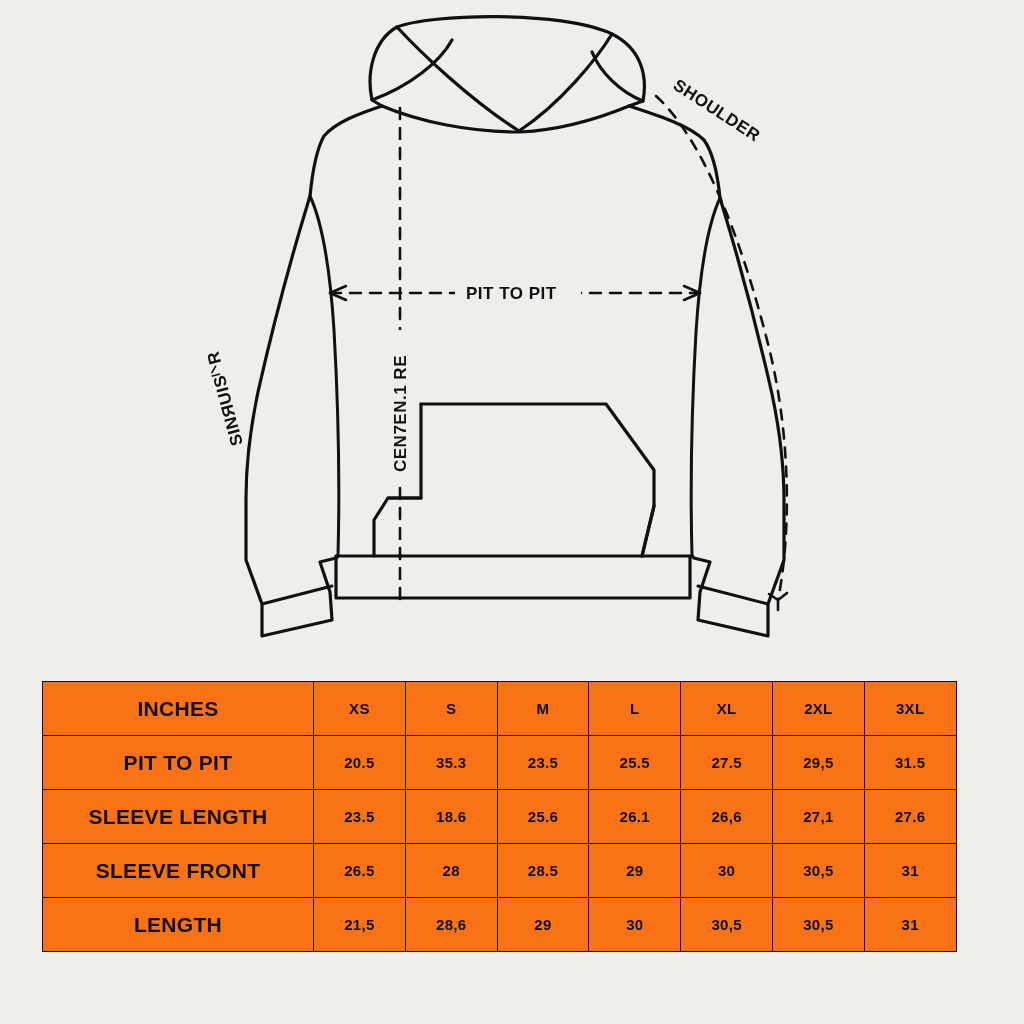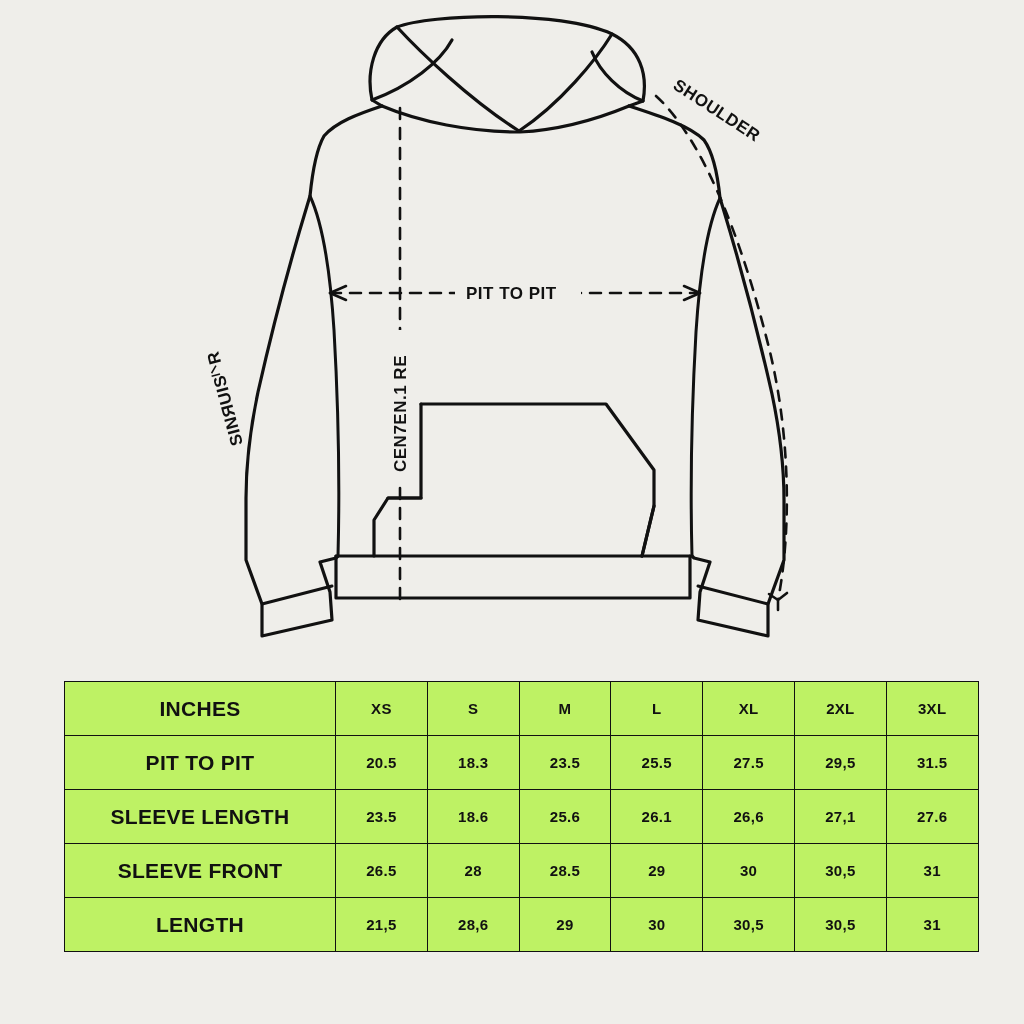--- a/index.html
+++ b/index.html
@@ -37,25 +37,25 @@
     font-family: "Liberation Sans", sans-serif;
     font-weight: 700;
     font-size: 17px;
     letter-spacing: 0.5px;
     fill: #111111;
   }
 
   
   #size-table {
     position: absolute;
-    left: 64px;
+    left: 42px;
     top: 681px;
     width: 906px;
     border-collapse: collapse;
-    background: #bef264;
+    background: #f97316;
     table-layout: fixed;
   }
   #size-table td, #size-table th {
     border: 1.6px solid #111111;
     text-align: center;
     font-family: "Liberation Sans", sans-serif;
     font-weight: 700;
     font-size: 15px;
     color: #111111;
     height: 53px;
@@ -172,21 +172,21 @@
         <th class="sizecol">L</th>
         <th class="sizecol">XL</th>
         <th class="sizecol">2XL</th>
         <th class="sizecol">3XL</th>
       </tr>
     </thead>
     <tbody>
       <tr>
         <td class="rowhead">PIT TO PIT</td>
         <td class="sizecol">20.5</td>
-        <td class="sizecol">18.3</td>
+        <td class="sizecol">35.3</td>
         <td class="sizecol">23.5</td>
         <td class="sizecol">25.5</td>
         <td class="sizecol">27.5</td>
         <td class="sizecol">29,5</td>
         <td class="sizecol">31.5</td>
       </tr>
       <tr>
         <td class="rowhead">SLEEVE LENGTH</td>
         <td class="sizecol">23.5</td>
         <td class="sizecol">18.6</td>

